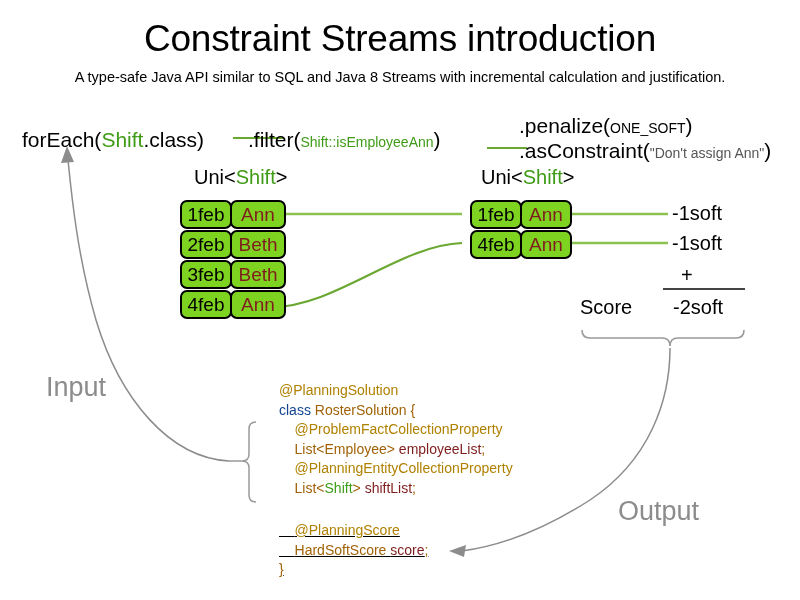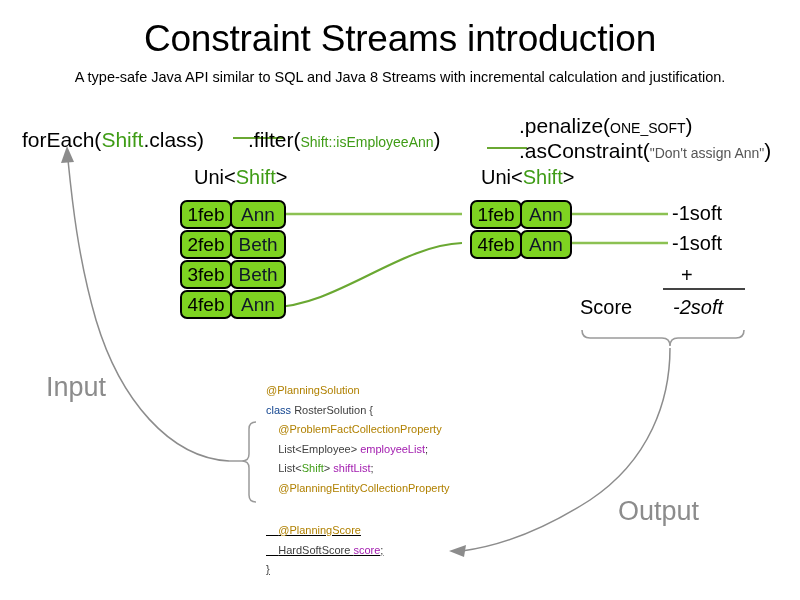--- a/index.html
+++ b/index.html
@@ -52,46 +52,46 @@
     box-sizing:border-box;
     background:#7ed321;
     border:2px solid #000000;
     border-radius:7px;
     height:29px;
     display:flex;align-items:center;justify-content:center;
     font-size:19px;
     position:relative;
   }
   .cell.date{color:#000000;}
-  .cell.name{color:#0f172a;}
+  .cell.name{color:#7f1d1d;}
   .w-date{width:52px;}
   .w-name{width:56px;margin-left:-2px;}
   .w-name-narrow{width:52px;margin-left:-2px;}
 
   
   .soft{font-size:20px;}
   #soft1{left:672px;top:202px;}
   #soft2{left:672px;top:232px;}
   #plus{left:681px;top:264px;font-size:20px;}
   #score-line{left:663px;top:288px;width:82px;height:2px;background:#444;}
   #score-label{left:580px;top:296px;font-size:20px;}
-  #score-total{left:673px;top:296px;font-size:20px;font-style:italic;}
+  #score-total{left:673px;top:296px;font-size:20px;}
 
   
   .graylabel{font-size:27px;color:#8c8c8c;}
   #input-label{left:46px;top:372px;}
   #output-label{left:618px;top:496px;}
 
   
-  .code{font-size:11px;line-height:19.5px;}
+  .code{font-size:14px;line-height:19.5px;margin-left:13px;}
   .code .anno{color:#b08000;}
   .code .kw{color:#12448f;font-weight:normal;}
   .code .green{color:#3f9c16;}
-  .code .field{color:#a21caf;}
-  .code .plain{color:#404040;}
+  .code .field{color:#7f1d1d;}
+  .code .plain{color:#a16207;}
   #code-top{left:266px;top:381px;}
   #code-bot{left:266px;top:521px;text-decoration:underline;}
   .code-line{white-space:pre;}
 
   svg.overlay{position:absolute;left:0;top:0;width:800px;height:600px;
     pointer-events:none;}
 </style>
 </head>
 <body>
 
@@ -174,22 +174,22 @@
   <div class="abs" id="score-total">-2soft</div>
 
   <div class="abs graylabel" id="input-label">Input</div>
   <div class="abs graylabel" id="output-label">Output</div>
 
   <div class="abs code" id="code-top">
       <div class="code-line"><span class="anno">@PlanningSolution</span></div>
       <div class="code-line"><span class="kw">class </span><span class="plain">RosterSolution {</span></div>
       <div class="code-line">    <span class="anno">@ProblemFactCollectionProperty</span></div>
       <div class="code-line">    <span class="plain">List&lt;Employee&gt; </span><span class="field">employeeList</span><span class="plain">;</span></div>
+      <div class="code-line">    <span class="anno">@PlanningEntityCollectionProperty</span></div>
       <div class="code-line">    <span class="plain">List&lt;</span><span class="green">Shift</span><span class="plain">&gt; </span><span class="field">shiftList</span><span class="plain">;</span></div>
-      <div class="code-line">    <span class="anno">@PlanningEntityCollectionProperty</span></div>
     </div>
   <div class="abs code" id="code-bot">
       <div class="code-line">    <span class="anno">@PlanningScore</span></div>
       <div class="code-line">    <span class="plain">HardSoftScore </span><span class="field">score</span><span class="plain">;</span></div>
       <div class="code-line"><span class="plain">}</span></div>
     </div>
 
 </div>
 
 </body></html>

